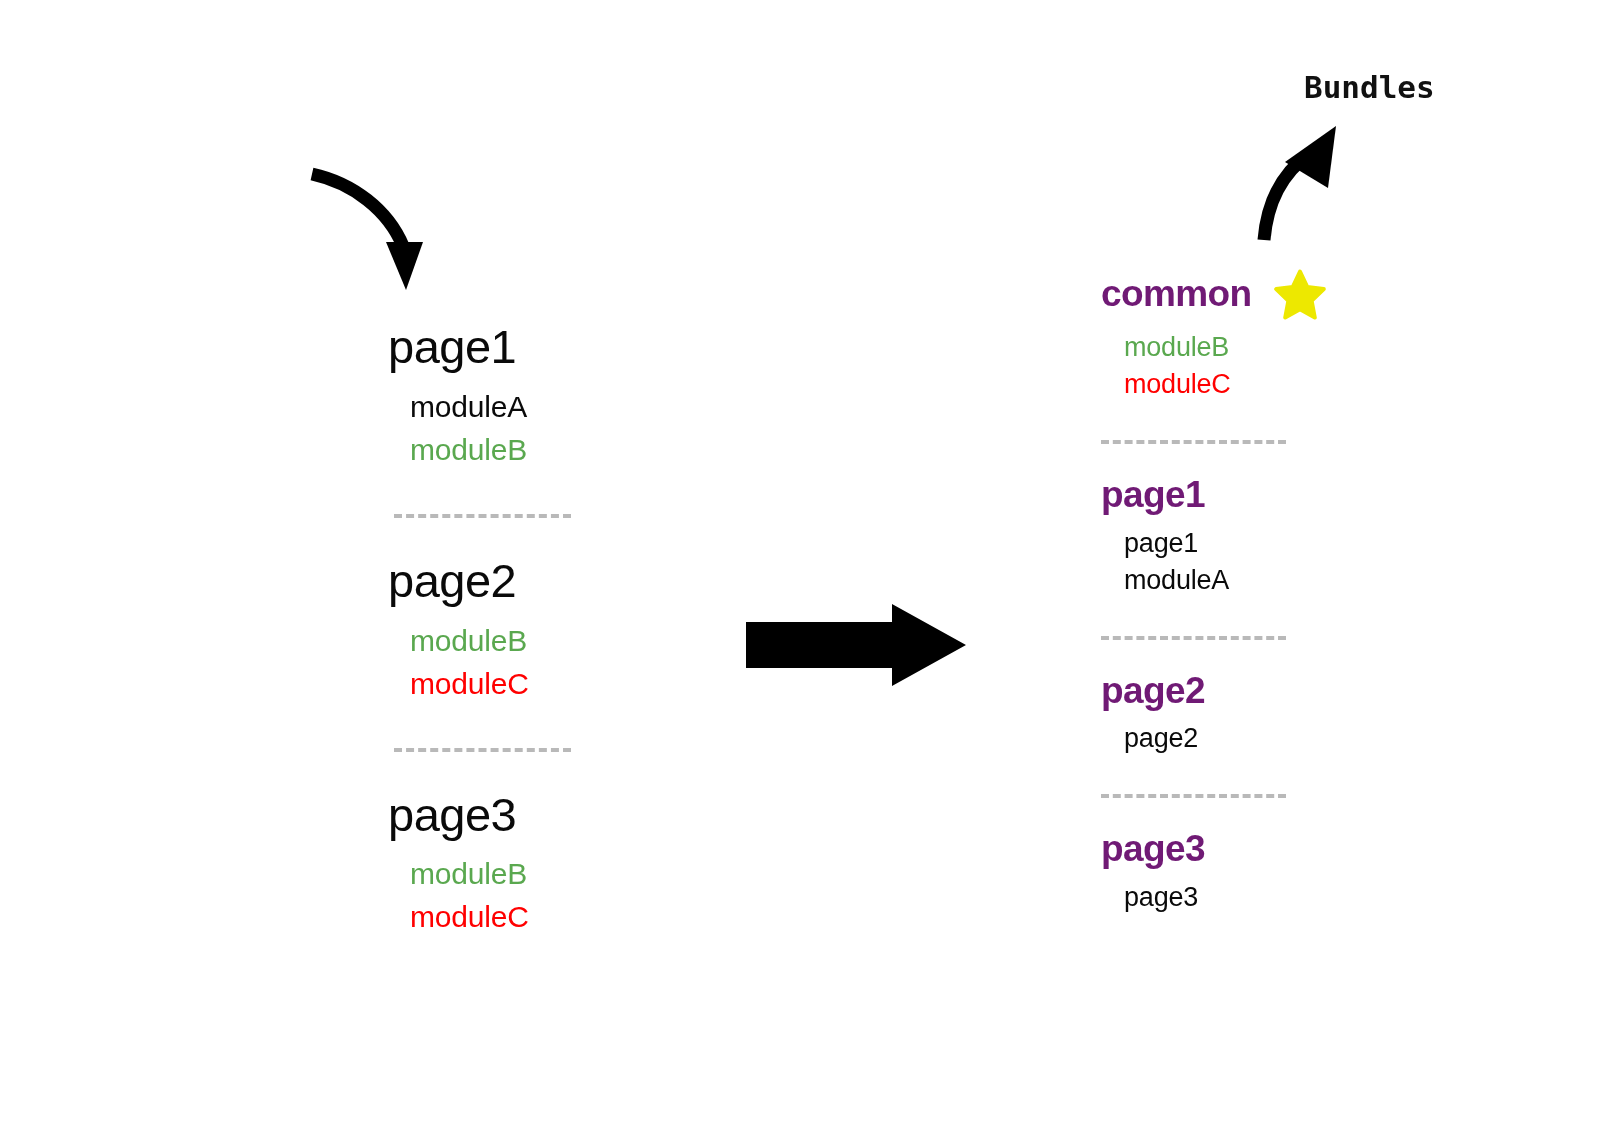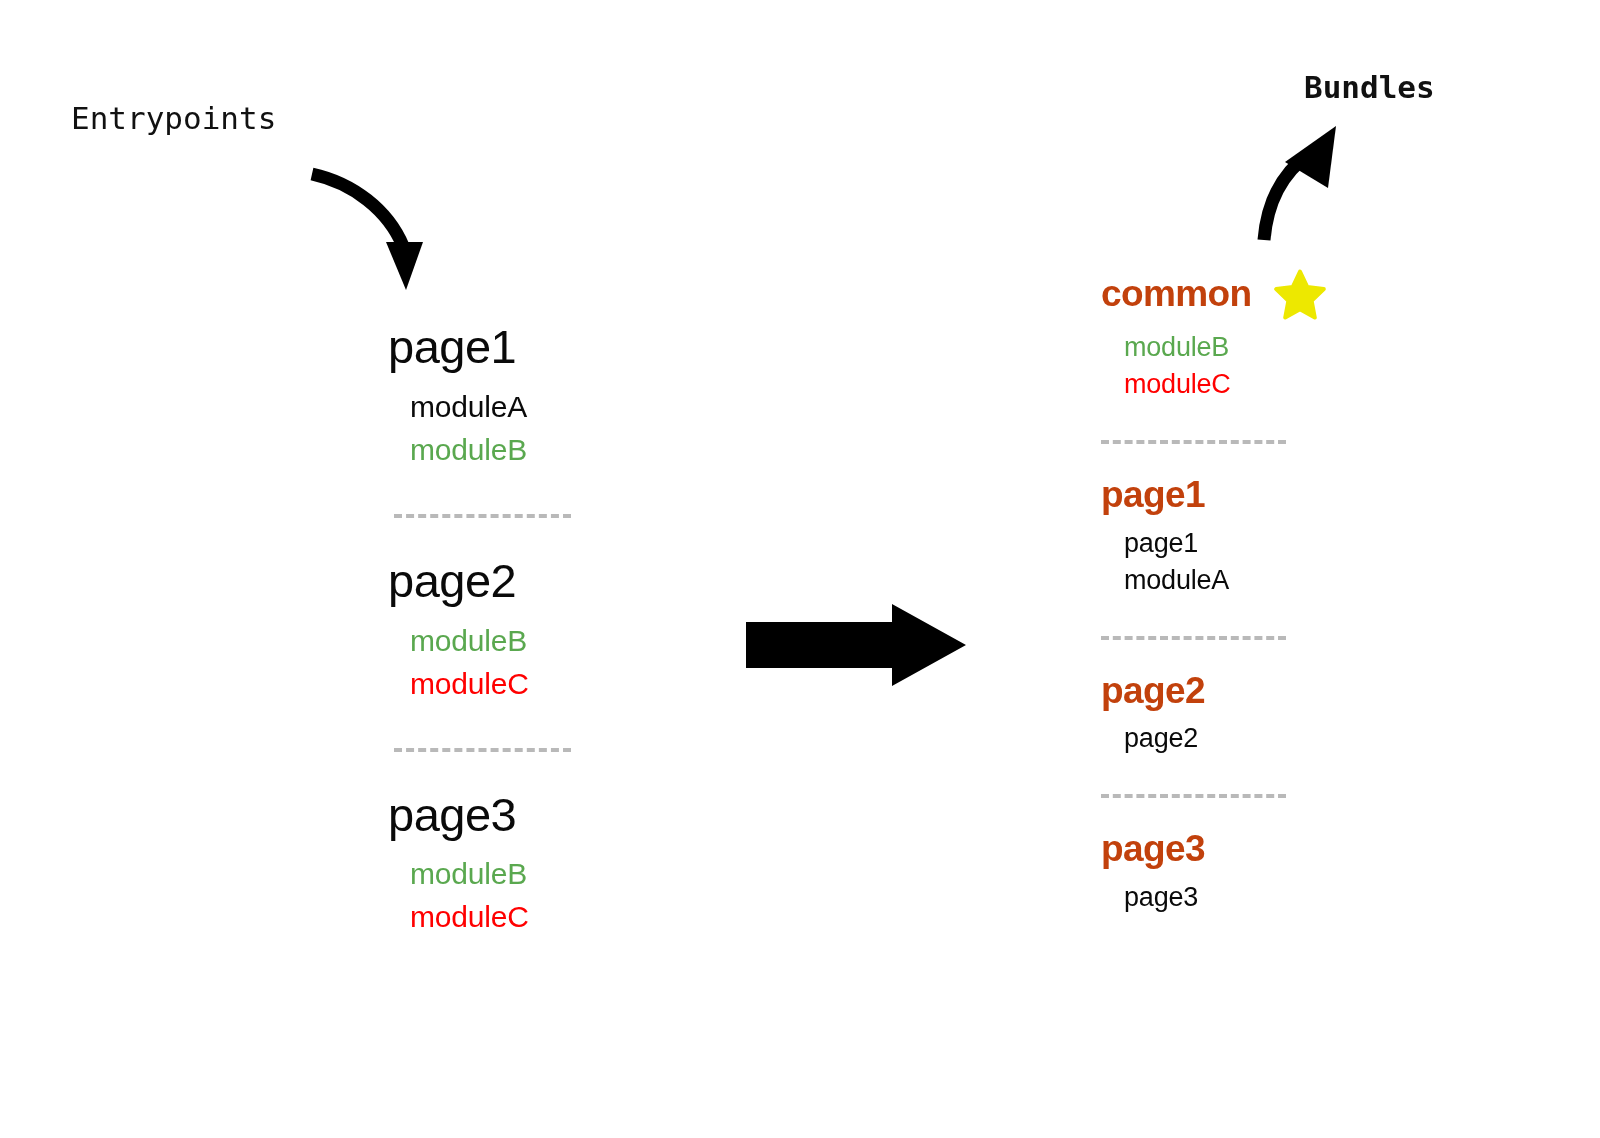--- a/index.html
+++ b/index.html
@@ -76,21 +76,21 @@
     color: #0a0a0a;
     font-weight: 400;
     white-space: nowrap;
     letter-spacing: -0.2px;
   }
 
   
   #column-bundles .group-title {
     font-size: 37px;
     font-weight: 700;
-    color: #c2410c;
+    color: #701a75;
     line-height: 1.1;
     letter-spacing: -0.6px;
     white-space: nowrap;
     display: flex;
     align-items: center;
   }
   #column-bundles .item-list {
     margin-top: 9px;
     margin-left: 23px;
   }
@@ -124,21 +124,20 @@
     margin-left: 22px;
     position: relative;
     top: 1px;
   }
 </style>
 </head>
 <body>
 
 <div id="canvas" style="width: 1600px; height: 1138px; background: rgb(255, 255, 255);">
 
-  <div class="caption" id="caption-entrypoints">Entrypoints</div>
 
   <svg id="arrow-entrypoints" class="curve-arrow" width="150" height="150" viewBox="0 0 150 150">
     <path d="M 22 24 C 63 33, 98 60, 113 96" stroke="#000000" stroke-width="13" fill="none" stroke-linecap="butt"></path>
     <path d="M 96 92 L 133 92 L 116 140 Z" fill="#000000"></path>
   </svg>
 
   <div class="column" id="column-entrypoints">
 
     <div class="group">
       <div class="group-title">page1</div>

